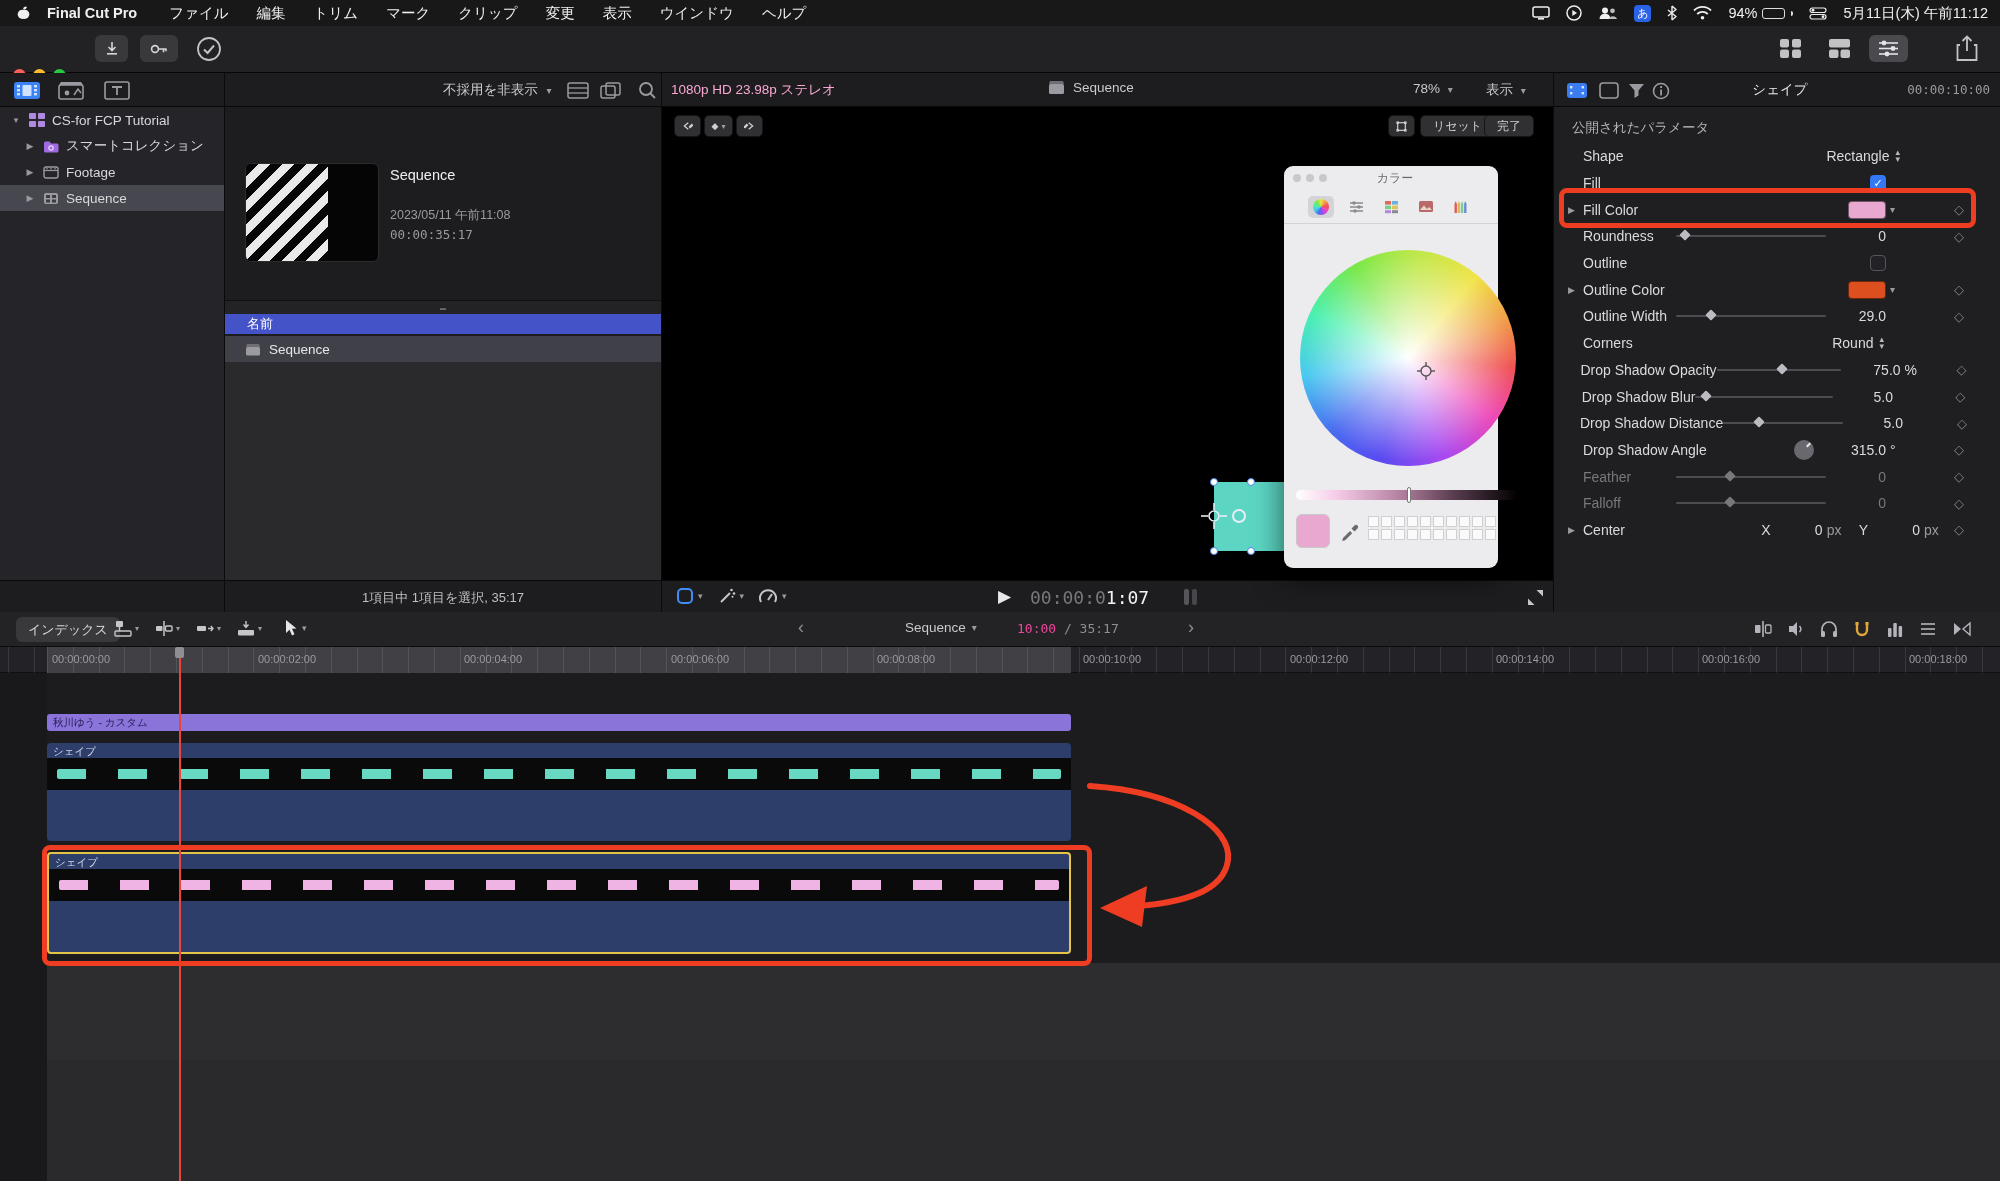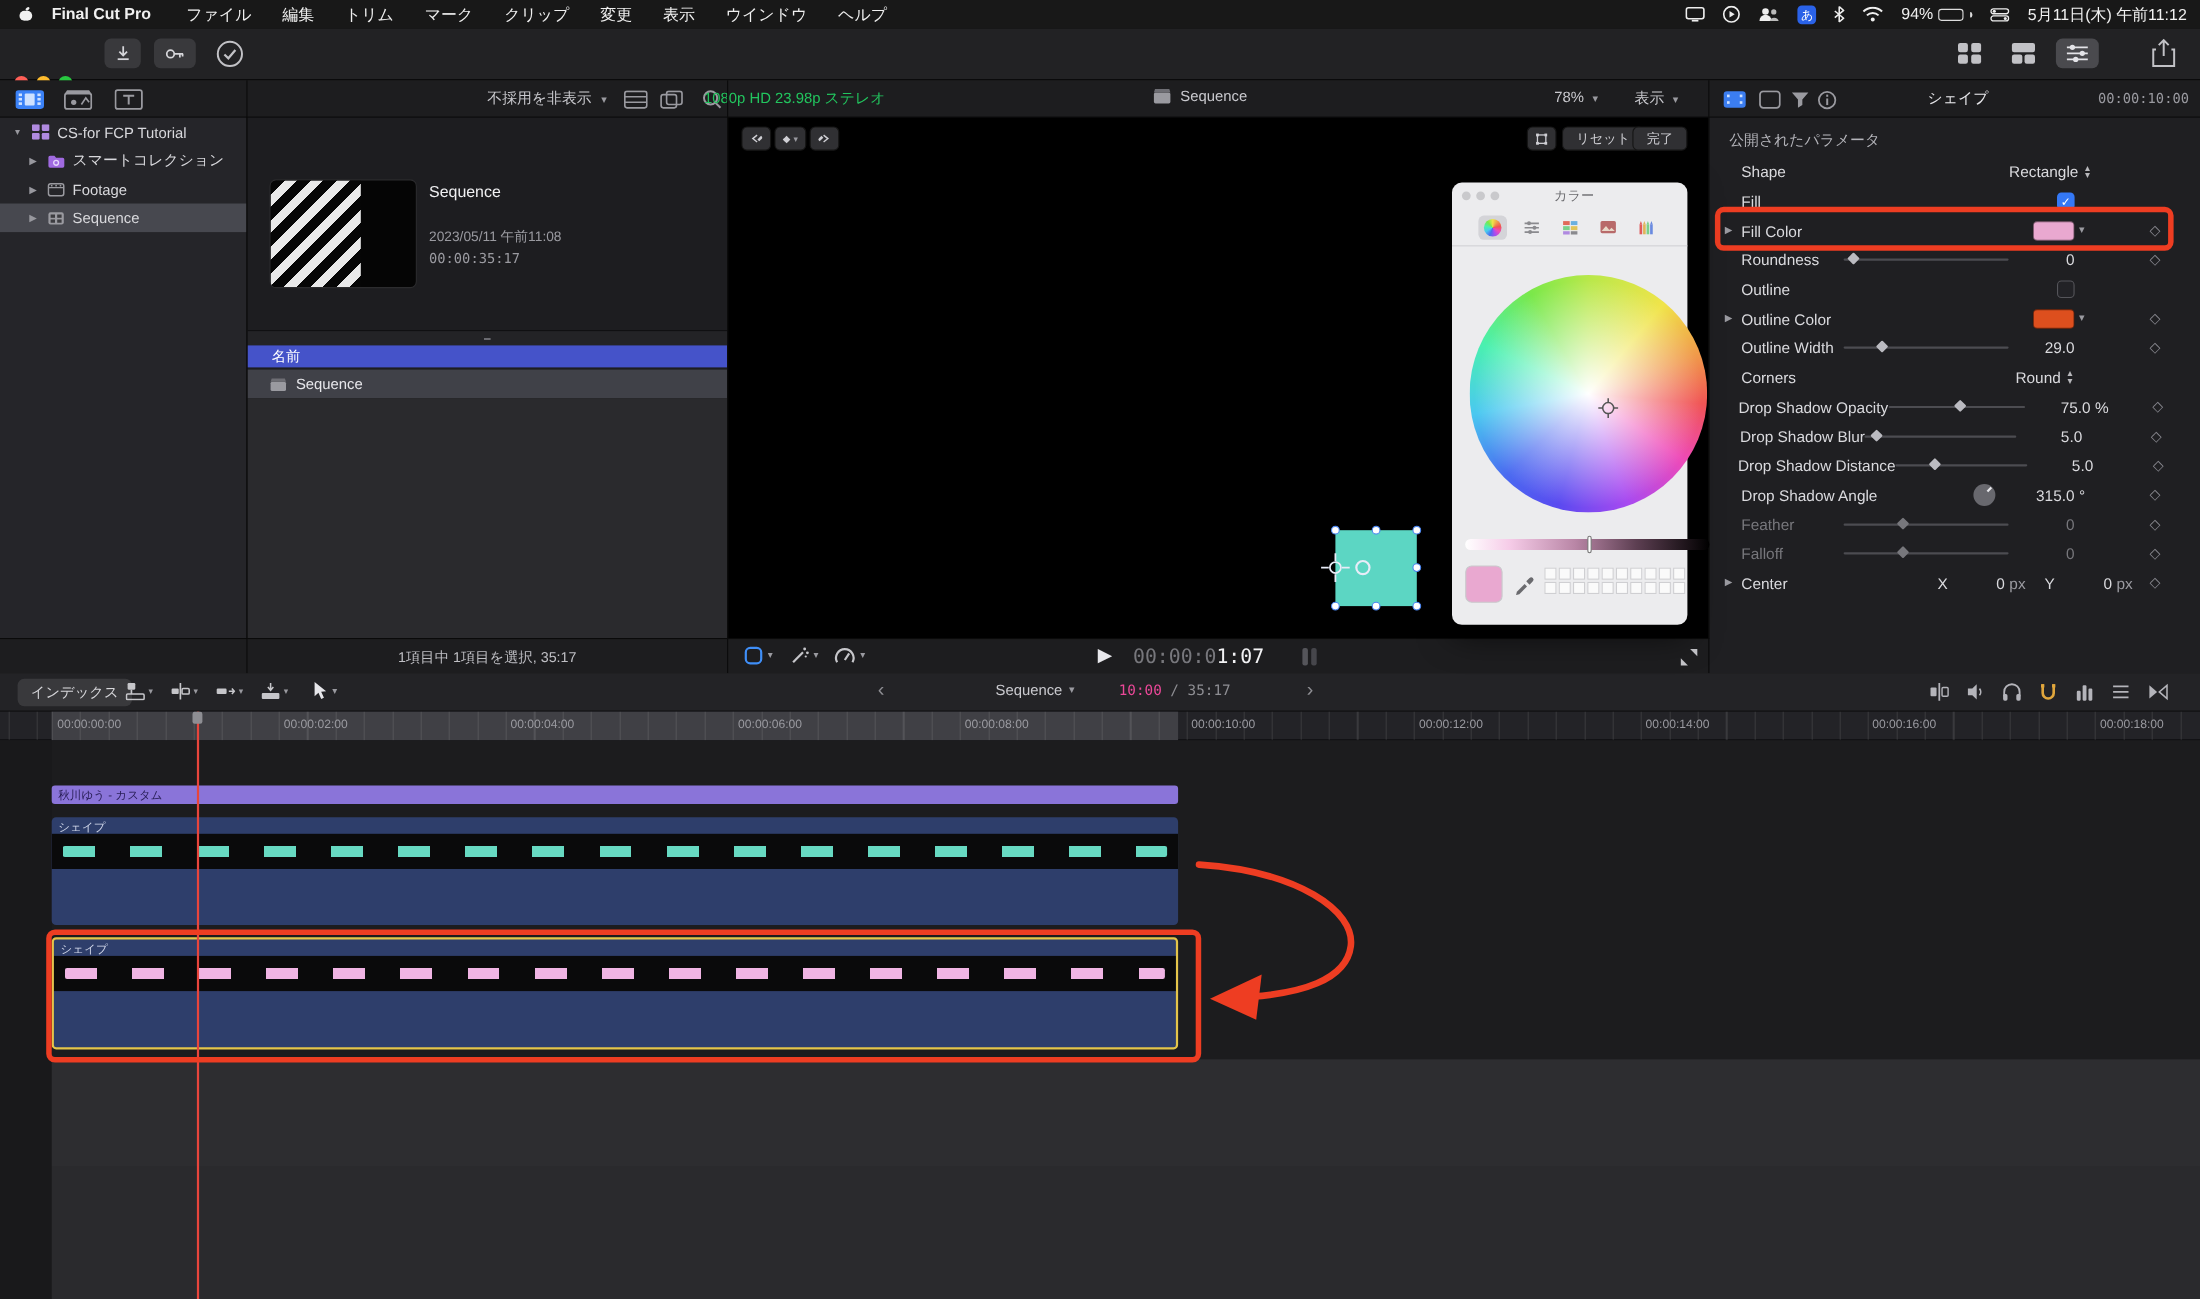--- a/index.html
+++ b/index.html
@@ -89,21 +89,21 @@
 .tbody{position:absolute;left:0;top:673px;width:2000px;height:508px;background:#1c1c1e}
 .gutter{position:absolute;left:0;top:0;width:47px;height:508px;background:#19191b}
 .clip{position:absolute;left:47px;width:1024px;background:#2e3e6b;border-radius:4px;overflow:hidden}
 .clip .lab{position:absolute;left:6px;top:2px;font-size:10.5px;color:#d4daec}
 .blackstrip{position:absolute;left:0;width:100%;height:32px;background:#0a0a0b}
 .dashes{position:absolute;left:10px;right:10px;top:11px;height:10px;border-radius:2px}
 .tc-orange{color:#ec4899}
 .annot{position:absolute;border:5px solid #ee3d22;border-radius:8px;z-index:40;pointer-events:none}
 
 
-.picker{position:absolute;left:1320px;top:166px;width:214px;height:402px;background:#ececee;border-radius:9px;
+.picker{position:absolute;left:1284px;top:166px;width:214px;height:402px;background:#ececee;border-radius:9px;
   box-shadow:0 10px 30px rgba(0,0,0,.6);z-index:50;color:#444}
 .pdot{width:8px;height:8px;border-radius:50%;background:#c9c9cc;display:inline-block;margin-right:5px}
 .ptool{width:26px;height:22px;border-radius:5px;display:flex;align-items:center;justify-content:center}
 .ptool.sel{background:#d4d4d8}
 .wheel{position:absolute;left:16px;top:84px;width:216px;height:216px;border-radius:50%;
   background:radial-gradient(circle at 50% 50%, #ffffff 0%, rgba(255,255,255,0) 68%),
   conic-gradient(from 0deg,#b8e84a,#f0e44a 40deg,#f09a4a 70deg,#f05454 95deg,#ee4ab8 125deg,#a84af0 160deg,#5a4af0 195deg,#4a6af0 225deg,#4ac8f0 260deg,#4af0b0 295deg,#7ae84a 330deg,#b8e84a 360deg)}
 .bslider{position:absolute;left:12px;top:324px;width:222px;height:10px;border-radius:5px;
   background:linear-gradient(90deg,#ffffff,#f6cce8 18%,#b986a6 45%,#5d3f52 70%,#000000)}
 .bmark{position:absolute;left:50%;top:-3px;width:4px;height:16px;background:#fdfdfd;border:1px solid #777;border-radius:2px}
@@ -285,21 +285,21 @@
           <rect x="6" y="1" width="14" height="12" rx="2" fill="none" stroke="#9a9aa0" stroke-width="1.5"></rect>
         </svg>
     </div>
     <div class="abs" style="left:638px;top:8px">
       <svg width="19" height="19" viewBox="0 0 19 19">
         <circle cx="8" cy="8" r="6" fill="none" stroke="#9a9aa0" stroke-width="1.8"></circle>
           <line x1="12.5" y1="12.5" x2="17" y2="17" stroke="#9a9aa0" stroke-width="1.8"></line>
       </svg>
     </div>
 
-    <span class="abs" style="left:640px;top:8px;color:#22c55e">1080p HD 23.98p ステレオ</span>
+    <span class="abs" style="left:671px;top:8px;color:#f9a8d4">1080p HD 23.98p ステレオ</span>
     <div class="abs row" style="left:1048px;top:7px;gap:8px">
       <svg width="17" height="15" viewBox="0 0 17 15">
           <rect x="1" y="4" width="15" height="10" rx="1.5" fill="#9a9aa0"></rect>
           <path d="M1 4 L16 4 L15 1 L2 1 Z" fill="#6e6e74"></path>
         </svg>
       <span>Sequence</span>
     </div>
     <span class="abs" style="left:1413px;top:8px">
       <span>78%</span>
       <span style="font-size:10px;color:#9a9aa0;margin-left:4px">▾</span>

